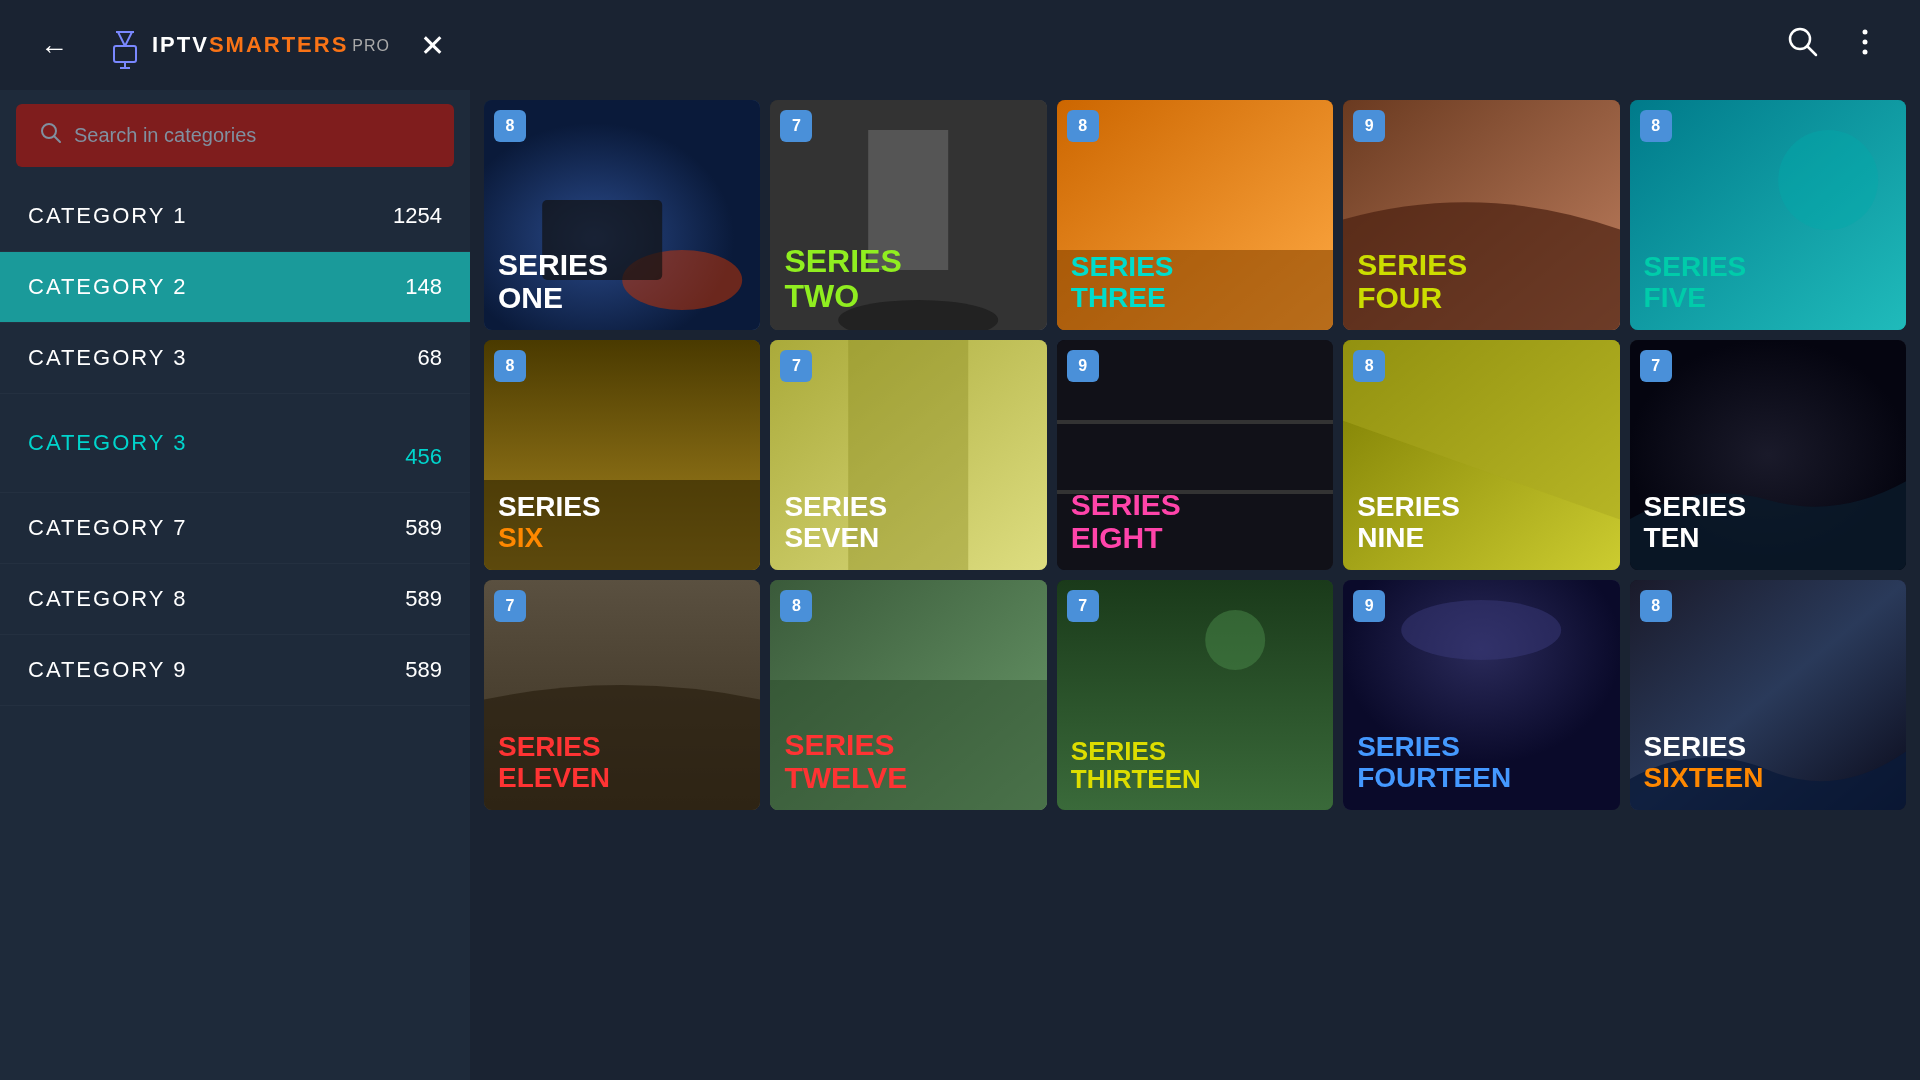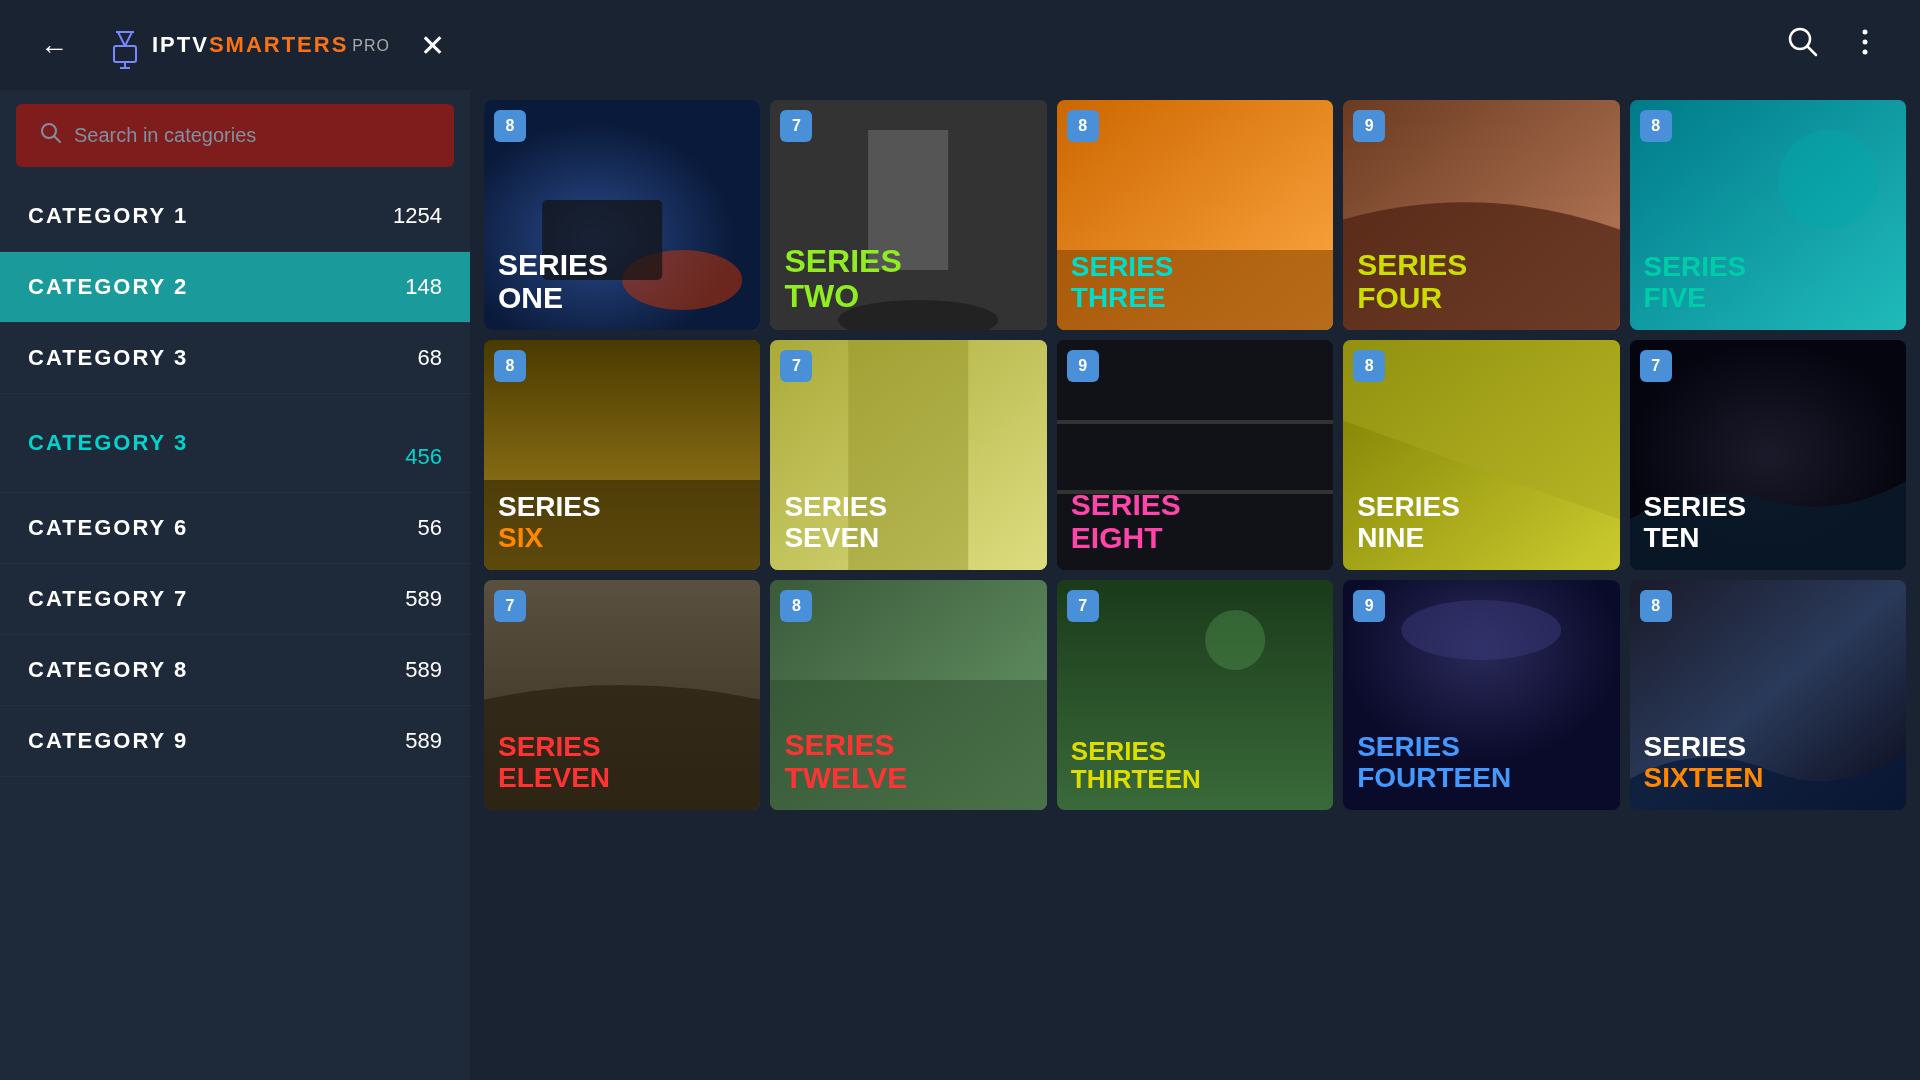--- a/index.html
+++ b/index.html
@@ -137,21 +137,21 @@
     }
     .category-item.active-teal {
       background: #1a9a9a;
     }
     .category-item.active-highlight {
       background: transparent;
     }
     .category-name {
       color: white;
       font-size: 22px;
-      font-weight: 700;
+      font-weight: 400;
       letter-spacing: 2px;
       text-transform: uppercase;
     }
     .category-item.active-highlight .category-name {
       color: #00d4cc;
     }
     .category-count {
       color: white;
       font-size: 22px;
       font-weight: 400;
@@ -312,24 +312,20 @@
         <span class="category-name">CATEGORY  3</span>
         <span class="category-count">68</span>
       </div>
 
       <div class="category-item active-highlight">
         <span class="category-name">CATEGORY 3</span>
         <span class="category-count">456</span>
       </div>
 
 
-      <div class="category-item">
-        <span class="category-name">CATEGORY  6</span>
-        <span class="category-count">56</span>
-      </div>
 
       <div class="category-item">
         <span class="category-name">CATEGORY  7</span>
         <span class="category-count">589</span>
       </div>
 
       <div class="category-item">
         <span class="category-name">CATEGORY  8</span>
         <span class="category-count">589</span>
       </div>

